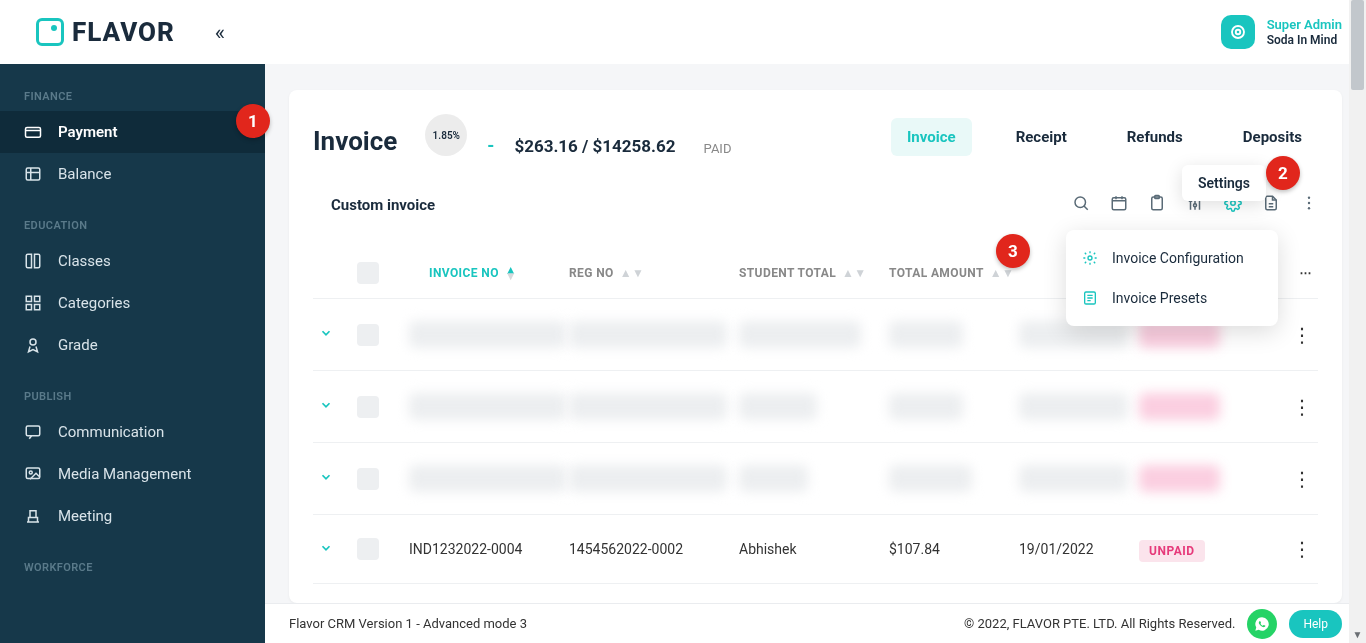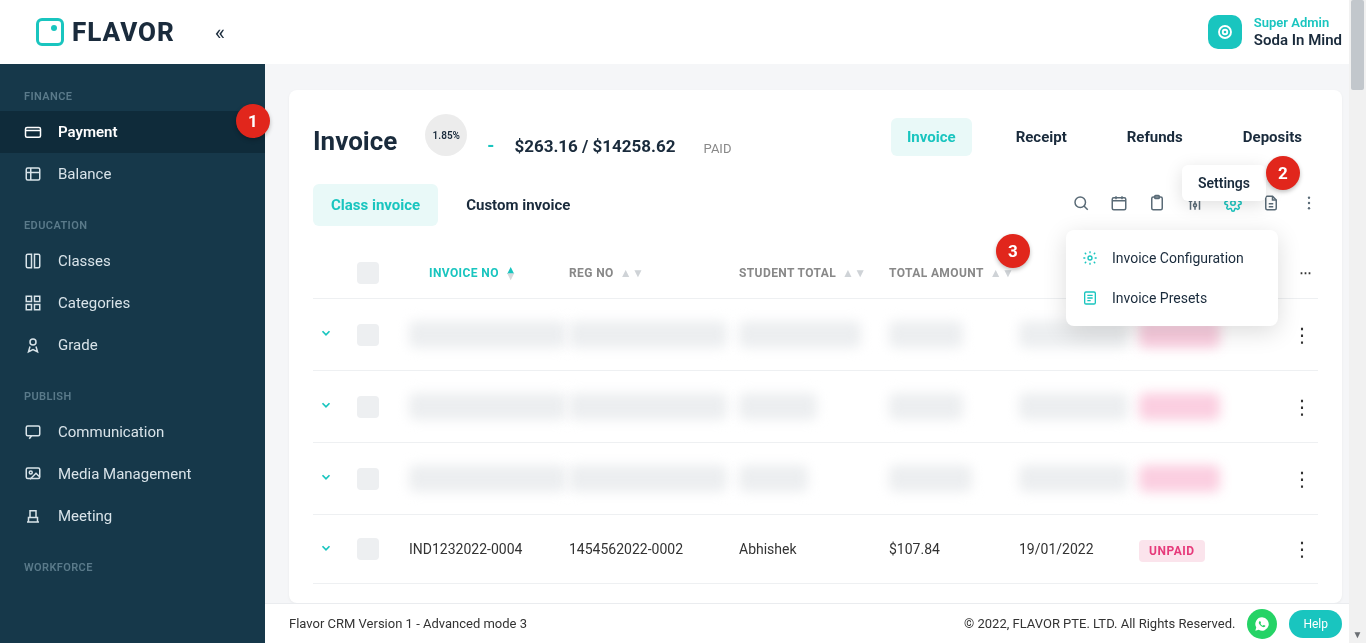--- a/index.html
+++ b/index.html
@@ -7,21 +7,21 @@
 .topbar { height: 64px; background: #fff; display: flex; align-items: center; padding: 0 24px 0 36px; position: relative; z-index: 10; }
 .logo { display: flex; align-items: center; gap: 8px; }
 .logo-mark { width: 28px; height: 28px; border-radius: 6px; border: 3px solid #19c5bf; position: relative; }
 .logo-mark::before { content:""; position:absolute; top:4px; right:4px; width:6px; height:6px; border-radius:50%; background:#19c5bf; }
 .logo-text { font-size: 26px; font-weight: 800; letter-spacing: 1px; color: #1a2b3c; }
 .collapse-icon { margin-left: 40px; font-size: 22px; color: #1a2b3c; cursor: pointer; }
 .topbar-right { margin-left: auto; display: flex; align-items: center; gap: 12px; }
 .avatar { width: 34px; height: 34px; border-radius: 10px; background: #19c5bf; display:flex; align-items:center; justify-content:center; color:#fff; }
 .user-meta { display:flex; flex-direction:column; line-height:1.2; }
 .user-role { color:#19c5bf; font-size:13px; font-weight:600; }
-.user-company { font-size:15px; font-weight:600; color:#1a2b3c; }
+.user-company { font-size:12px; font-weight:600; color:#1a2b3c; }
 
 .sidebar { position:absolute; top:64px; left:0; width:265px; bottom:0; background:#16384a; color:#cbd7de; padding-top:18px; overflow:hidden; }
 .nav-header { font-size:11px; letter-spacing:0.4px; color:#5a7a8a; padding:8px 24px; font-weight:600; }
 .nav-item { display:flex; align-items:center; gap:16px; padding:12px 24px; font-size:15px; cursor:pointer; color:#d8e3e9; }
 .nav-item.active { background:#0f2b3a; color:#fff; font-weight:600; }
 .nav-icon { width:18px; height:18px; display:inline-flex; align-items:center; justify-content:center; }
 
 .main { position:absolute; top:64px; left:265px; right:0; bottom:40px; padding:26px 24px 0 24px; overflow:hidden; }
 .card { background:#fff; border-radius:8px; box-shadow:0 1px 3px rgba(0,0,0,0.05); padding:24px 24px 0 24px; height:100%; position:relative; overflow:hidden; }
 .card-header { display:flex; align-items:flex-end; gap:20px; }
@@ -203,21 +203,20 @@
       <div class="tabs-r">
         <span class="tab-r active">Invoice</span>
         <span class="tab-r">Receipt</span>
         <span class="tab-r">Refunds</span>
         <span class="tab-r">Deposits</span>
       </div>
     </div>
 
     <div class="sub-row">
       <div class="sub-tabs">
-        <span class="sub-tab active">Class invoice</span>
         <span class="sub-tab">Custom invoice</span>
       </div>
       <div class="toolbar">
         <span class="tico"><svg width="18" height="18" viewBox="0 0 24 24" fill="none" stroke="currentColor" stroke-width="2">
               <circle cx="11" cy="11" r="7"></circle>
               <path d="M21 21l-5-5"></path>
             </svg></span>
         <span class="tico"><svg width="18" height="18" viewBox="0 0 24 24" fill="none" stroke="currentColor" stroke-width="2">
               <rect x="3" y="5" width="18" height="16" rx="2"></rect>
               <path d="M3 9h18M8 3v4M16 3v4"></path>

